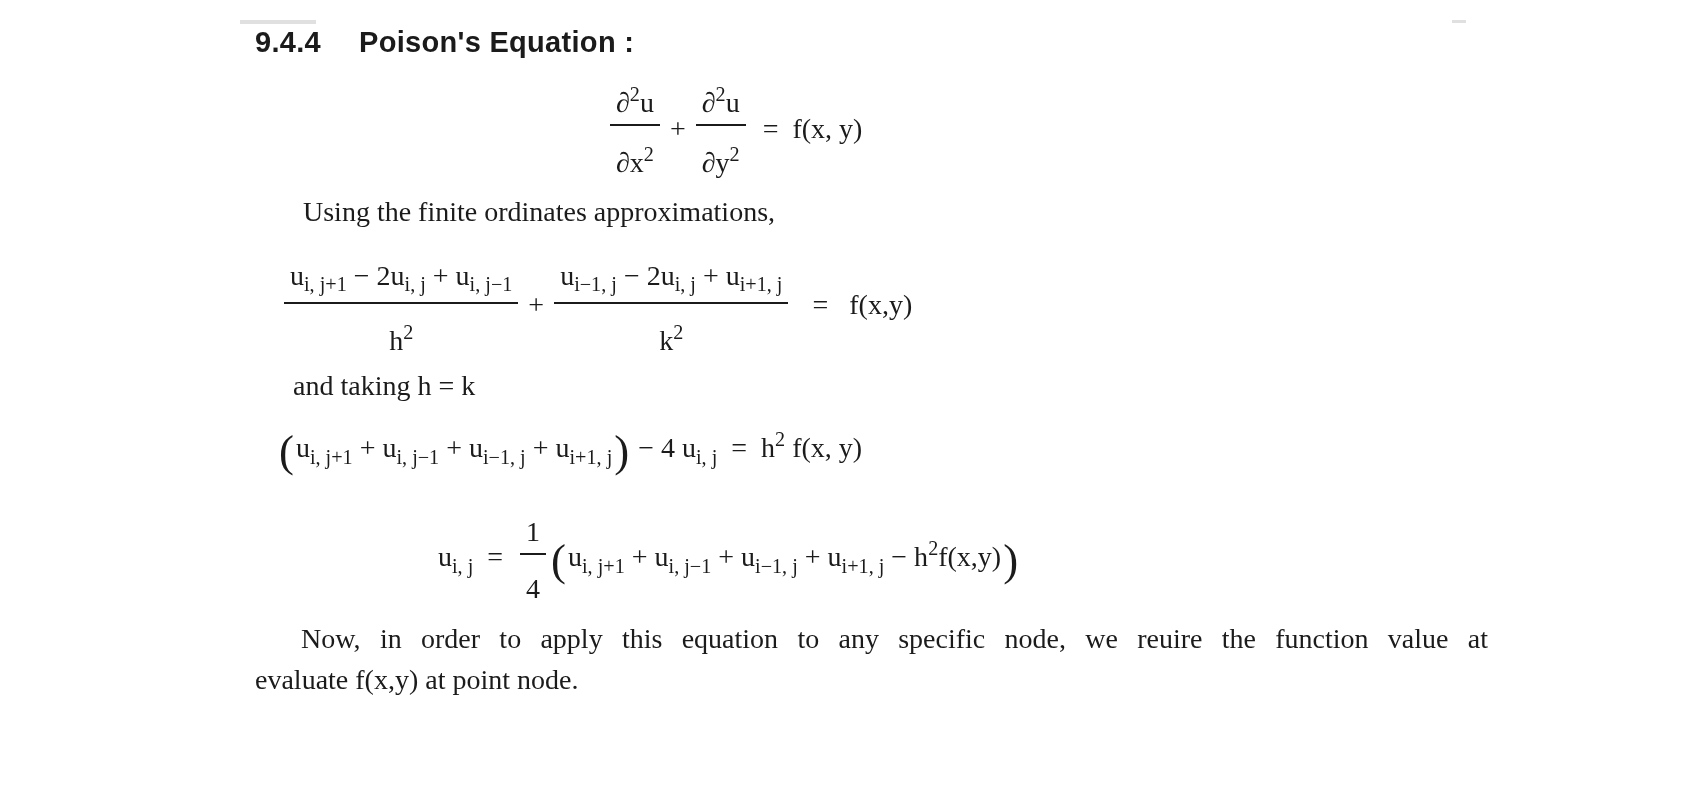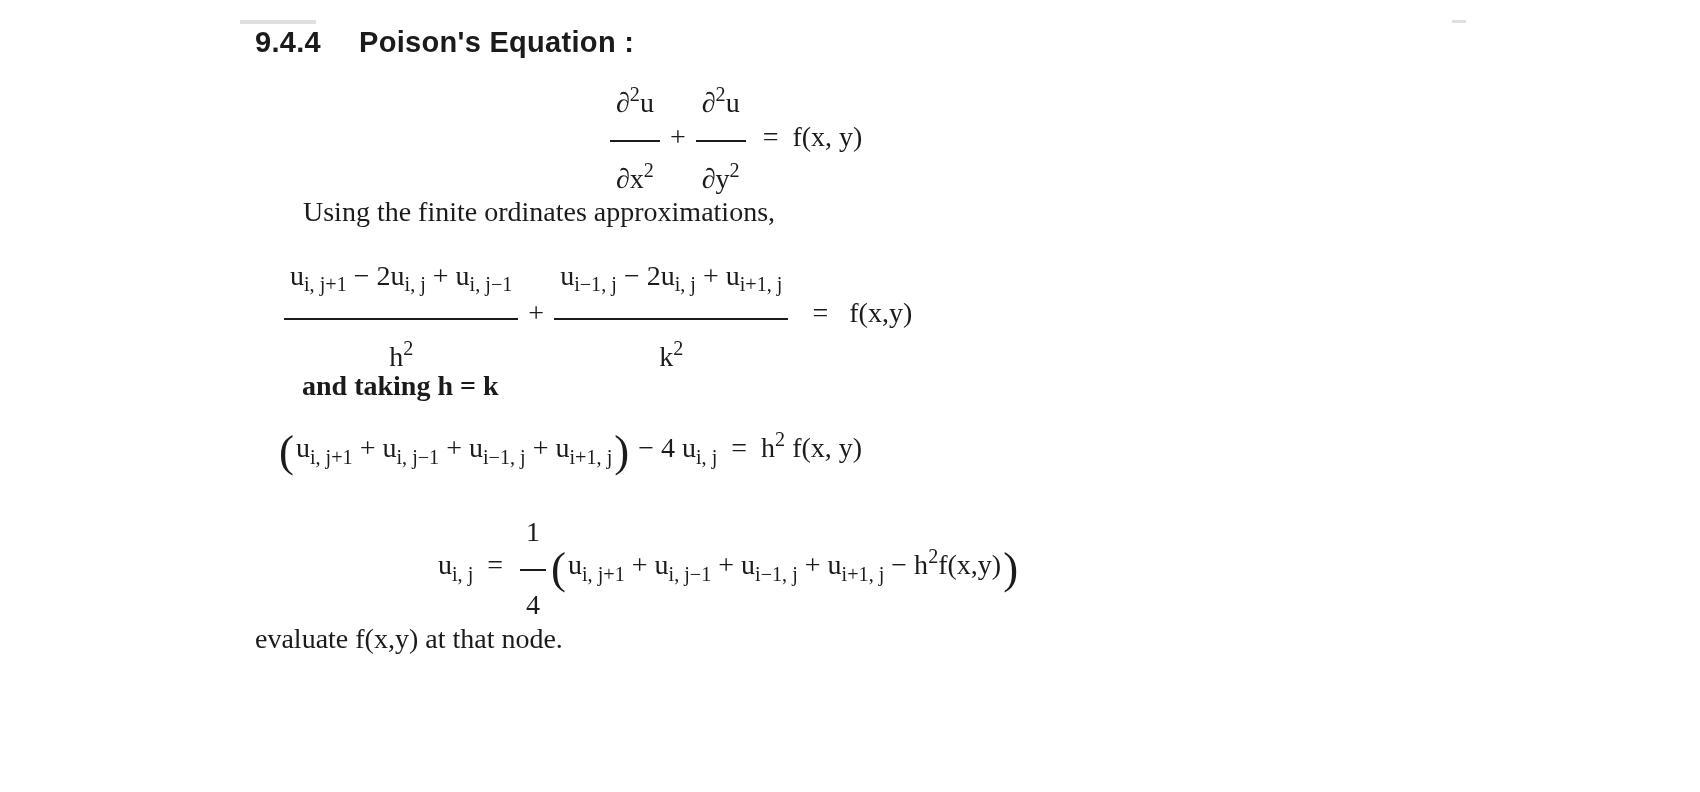--- a/index.html
+++ b/index.html
@@ -34,21 +34,21 @@
   }
   .eq span { white-space: pre; }
 
   .frac {
     display: inline-block;
     vertical-align: middle;
     text-align: center;
     margin: 0 3px;
   }
   .fnum, .fden { display: block; padding: 0 6px; line-height: 1.25; }
-  .fnum { border-bottom: 2px solid #1b1b1b; padding-bottom: 20px; }
+  .fnum { border-bottom: 2px solid #1b1b1b; padding-bottom: 4px; }
   .fden { padding-top: 16px; }
 
   .sb { font-size: 0.72em; vertical-align: -0.32em; }
   .sp { font-size: 0.72em; vertical-align: 0.55em; }
   .bp { font-size: 1.6em; vertical-align: -0.2em; margin: 0 2px; line-height: 1; }
 
   .para { width: 1233px; font-size: 28px; line-height: 41px; }
   .para .jline { text-align: justify; text-align-last: justify; text-justify: inter-word; }
   .para .jline-first { text-indent: 46px; }
   .para .lastline { text-align: left; }
@@ -65,23 +65,24 @@
 <div class="abs heading" style="left:255px; top:6px;">
   <span class="num">9.4.4</span><span>Poison's Equation :</span>
 </div>
 
 <div class="abs eq" style="left:607px; top:62px;"><span class="frac"><span class="fnum"><span class="tk">∂</span><span class="sp">2</span><span class="tk">u</span></span><span class="fden"><span class="tk">∂x</span><span class="sp">2</span></span></span><span class="tk"> + </span><span class="frac"><span class="fnum"><span class="tk">∂</span><span class="sp">2</span><span class="tk">u</span></span><span class="fden"><span class="tk">∂y</span><span class="sp">2</span></span></span><span class="tk">  =  </span><span class="tk">f(x, y)</span></div>
 
 <div class="abs textline" style="left:303px; top:176px;">Using the finite ordinates approximations,</div>
 
 <div class="abs eq" style="left:281px; top:238px;"><span class="frac"><span class="fnum"><span class="tk">u</span><span class="sb">i, j+1</span><span class="tk"> − 2u</span><span class="sb">i, j</span><span class="tk"> + u</span><span class="sb">i, j−1</span></span><span class="fden"><span class="tk">h</span><span class="sp">2</span></span></span><span class="tk"> + </span><span class="frac"><span class="fnum"><span class="tk">u</span><span class="sb">i−1, j</span><span class="tk"> − 2u</span><span class="sb">i, j</span><span class="tk"> + u</span><span class="sb">i+1, j</span></span><span class="fden"><span class="tk">k</span><span class="sp">2</span></span></span><span class="tk">   =   </span><span class="tk">f(x,y)</span></div>
 
-<div class="abs textline" style="left:302px; top:350px;font-weight:bold;">and taking h = k</div>
+<div class="abs textline" style="left:293px; top:350px;">and taking h = k</div>
 
 <div class="abs eq" style="left:277px; top:408px;"><span class="bp">(</span><span class="tk">u</span><span class="sb">i, j+1</span><span class="tk"> + u</span><span class="sb">i, j−1</span><span class="tk"> + u</span><span class="sb">i−1, j</span><span class="tk"> + u</span><span class="sb">i+1, j</span><span class="bp">)</span><span class="tk"> − 4 u</span><span class="sb">i, j</span><span class="tk">  =  h</span><span class="sp">2</span><span class="tk"> f(x, y)</span></div>
 
 <div class="abs eq" style="left:438px; top:494px;"><span class="tk">u</span><span class="sb">i, j</span><span class="tk">  =  </span><span class="frac"><span class="fnum"><span class="tk">1</span></span><span class="fden"><span class="tk">4</span></span></span><span class="bp">(</span><span class="tk">u</span><span class="sb">i, j+1</span><span class="tk"> + u</span><span class="sb">i, j−1</span><span class="tk"> + u</span><span class="sb">i−1, j</span><span class="tk"> + u</span><span class="sb">i+1, j</span><span class="tk"> − h</span><span class="sp">2</span><span class="tk">f(x,y)</span><span class="bp">)</span></div>
 
 <div class="abs para" style="left:255px; top:598px;">
-  <div class="lastline">evaluate f(x,y) at that node.</div>
+  <div class="jline jline-first">Now, in order to apply this equation to any specific node, we reuire the function value at</div>
+  <div class="lastline">evaluate f(x,y) at point node.</div>
 </div>
 
 <div class="abs rule" style="left:248px; top:776px; width:1240px;"></div>
 
 </body></html>

